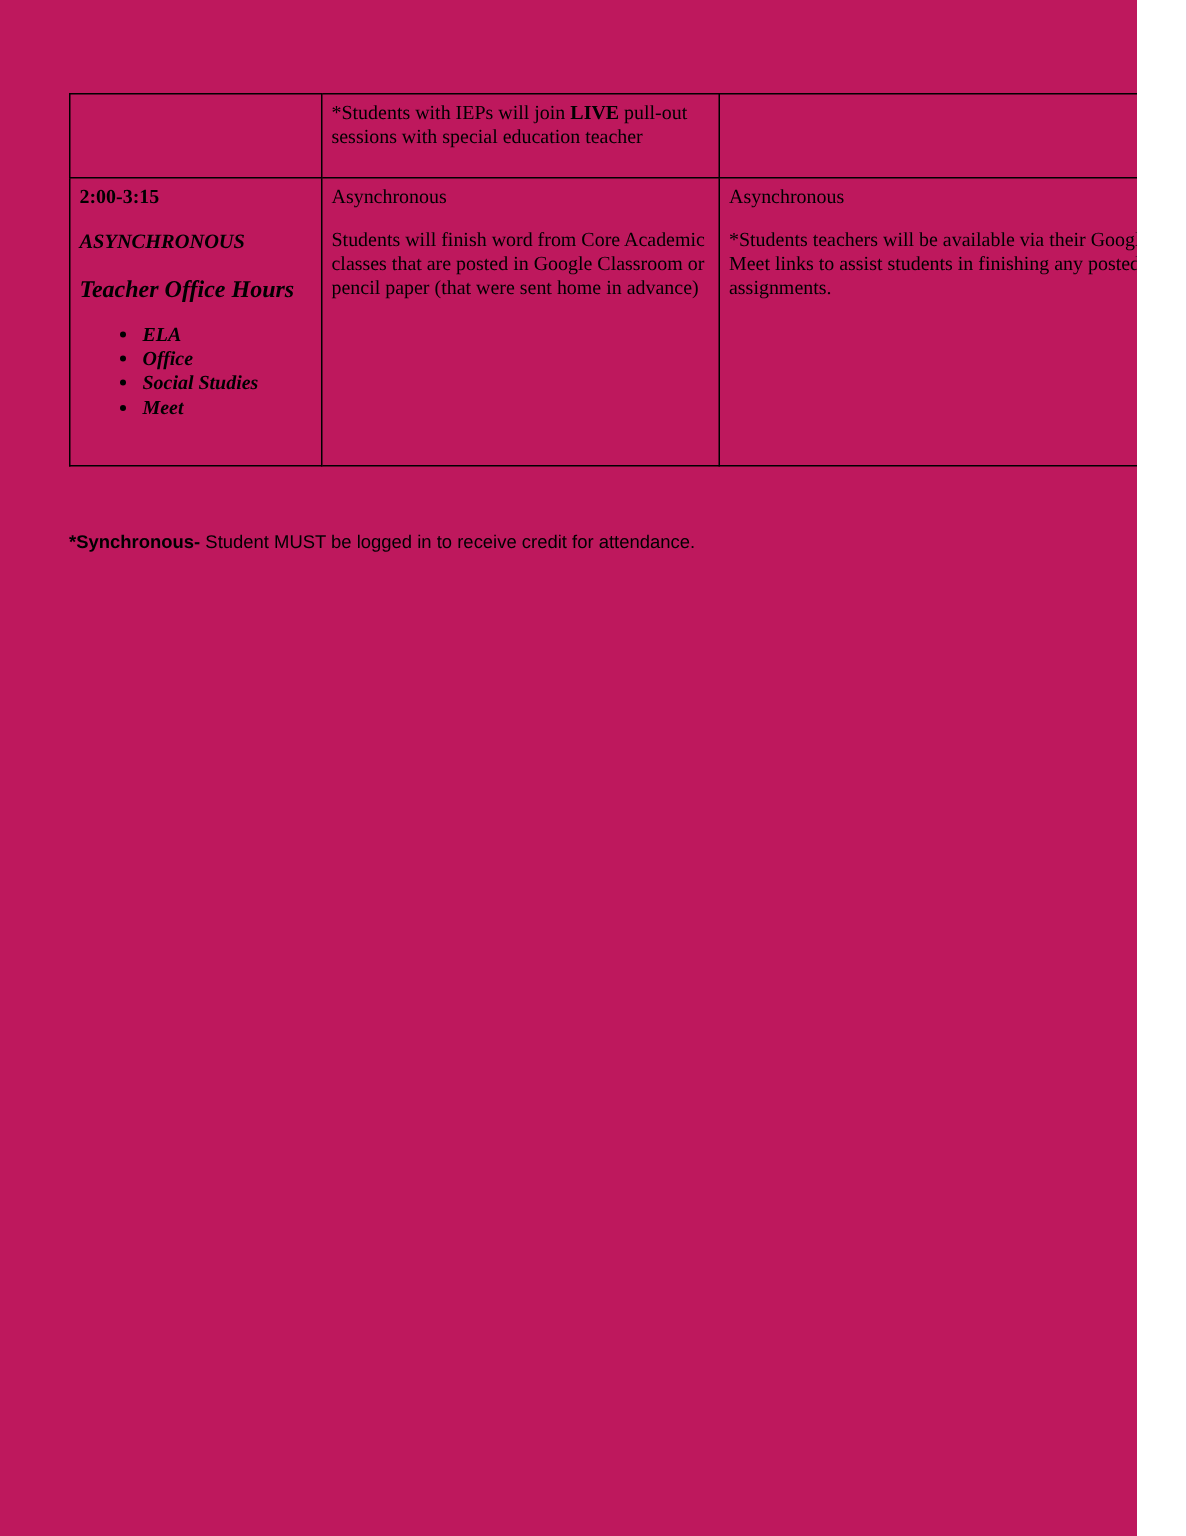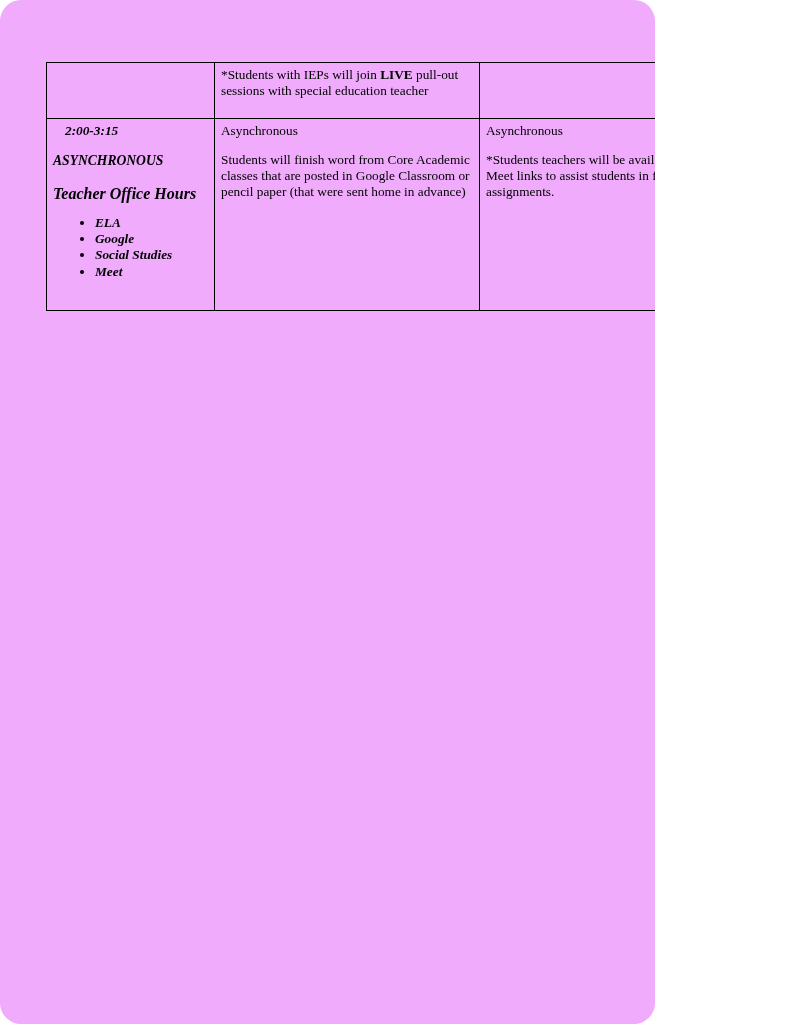--- a/index.html
+++ b/index.html
@@ -11,25 +11,24 @@
     width: 791px;
     height: 1024px;
     font-family: "Liberation Serif", serif;
     color: #000000;
     position: relative;
   }
   .page {
     position: absolute;
     top: 0;
     left: 0;
-    width: 655px;
+    width: 758px;
     height: 1024px;
-    background: #f0abfc;
+    background: #be185d;
     overflow: hidden;
-    border-radius: 21px;
   }
   .doc-table {
     position: absolute;
     left: 46px;
     top: 62px;
     width: 700px;
     border-collapse: collapse;
     table-layout: fixed;
   }
   .doc-table td {
@@ -49,22 +48,21 @@
 
   .cell-empty { }
 
   .indent-note { text-indent: 10px; }
 
   .bold { font-weight: bold; }
 
   .time-label {
     font-weight: bold;
     font-size: 13.3px;
-    margin: 0 0 14px 12px;
-    font-style: italic;
+    margin: 0 0 14px 0;
   }
   .async-head {
     font-weight: bold;
     font-style: italic;
     font-size: 13.6px;
     margin: 0 0 14px 0;
   }
   .office-hours {
     font-weight: bold;
     font-style: italic;
@@ -116,31 +114,34 @@
         </td>
         <td class="col-right cell-empty"></td>
       </tr>
       <tr class="row-main">
         <td class="col-time">
           <p class="time-label">2:00-3:15</p>
           <p class="async-head">ASYNCHRONOUS</p>
           <p class="office-hours">Teacher Office Hours</p>
           <ul class="subjects">
             <li>ELA</li>
-            <li>Google</li>
+            <li>Office</li>
             <li>Social Studies</li>
             <li>Meet</li>
           </ul>
         </td>
         <td class="col-mid">
           <p class="cell-p">Asynchronous</p>
           <p class="cell-p">Students will finish word from Core Academic classes that are posted in Google Classroom or pencil paper (that were sent home in advance)</p>
         </td>
         <td class="col-right">
           <p class="cell-p">Asynchronous</p>
           <p class="cell-p">*Students teachers will be available via their Google Meet links to assist students in finishing any posted assignments.</p>
         </td>
       </tr>
     </tbody>
   </table>
 
+  <div class="footnote">
+    <span class="fn-bold">*Synchronous-</span><span> Student MUST be logged in to receive credit for attendance.</span>
+  </div>
 
 </div>
 
 </body></html>

